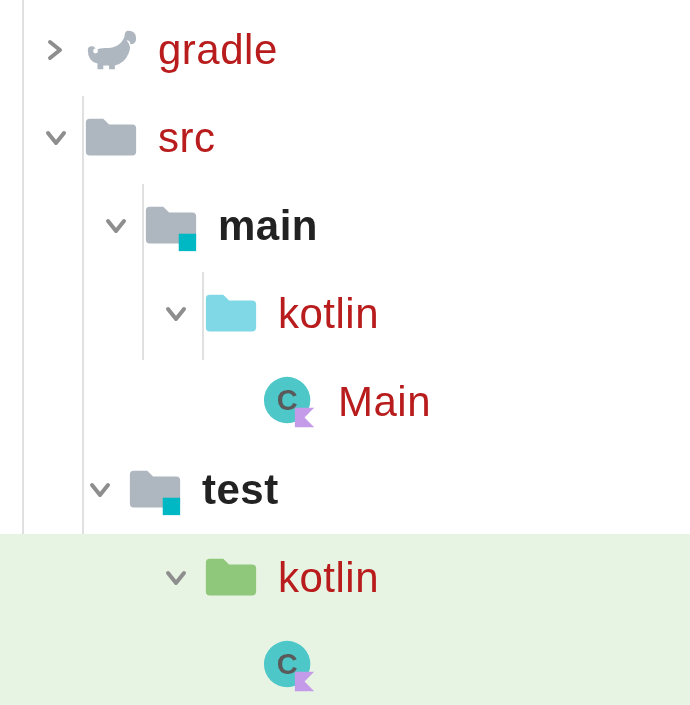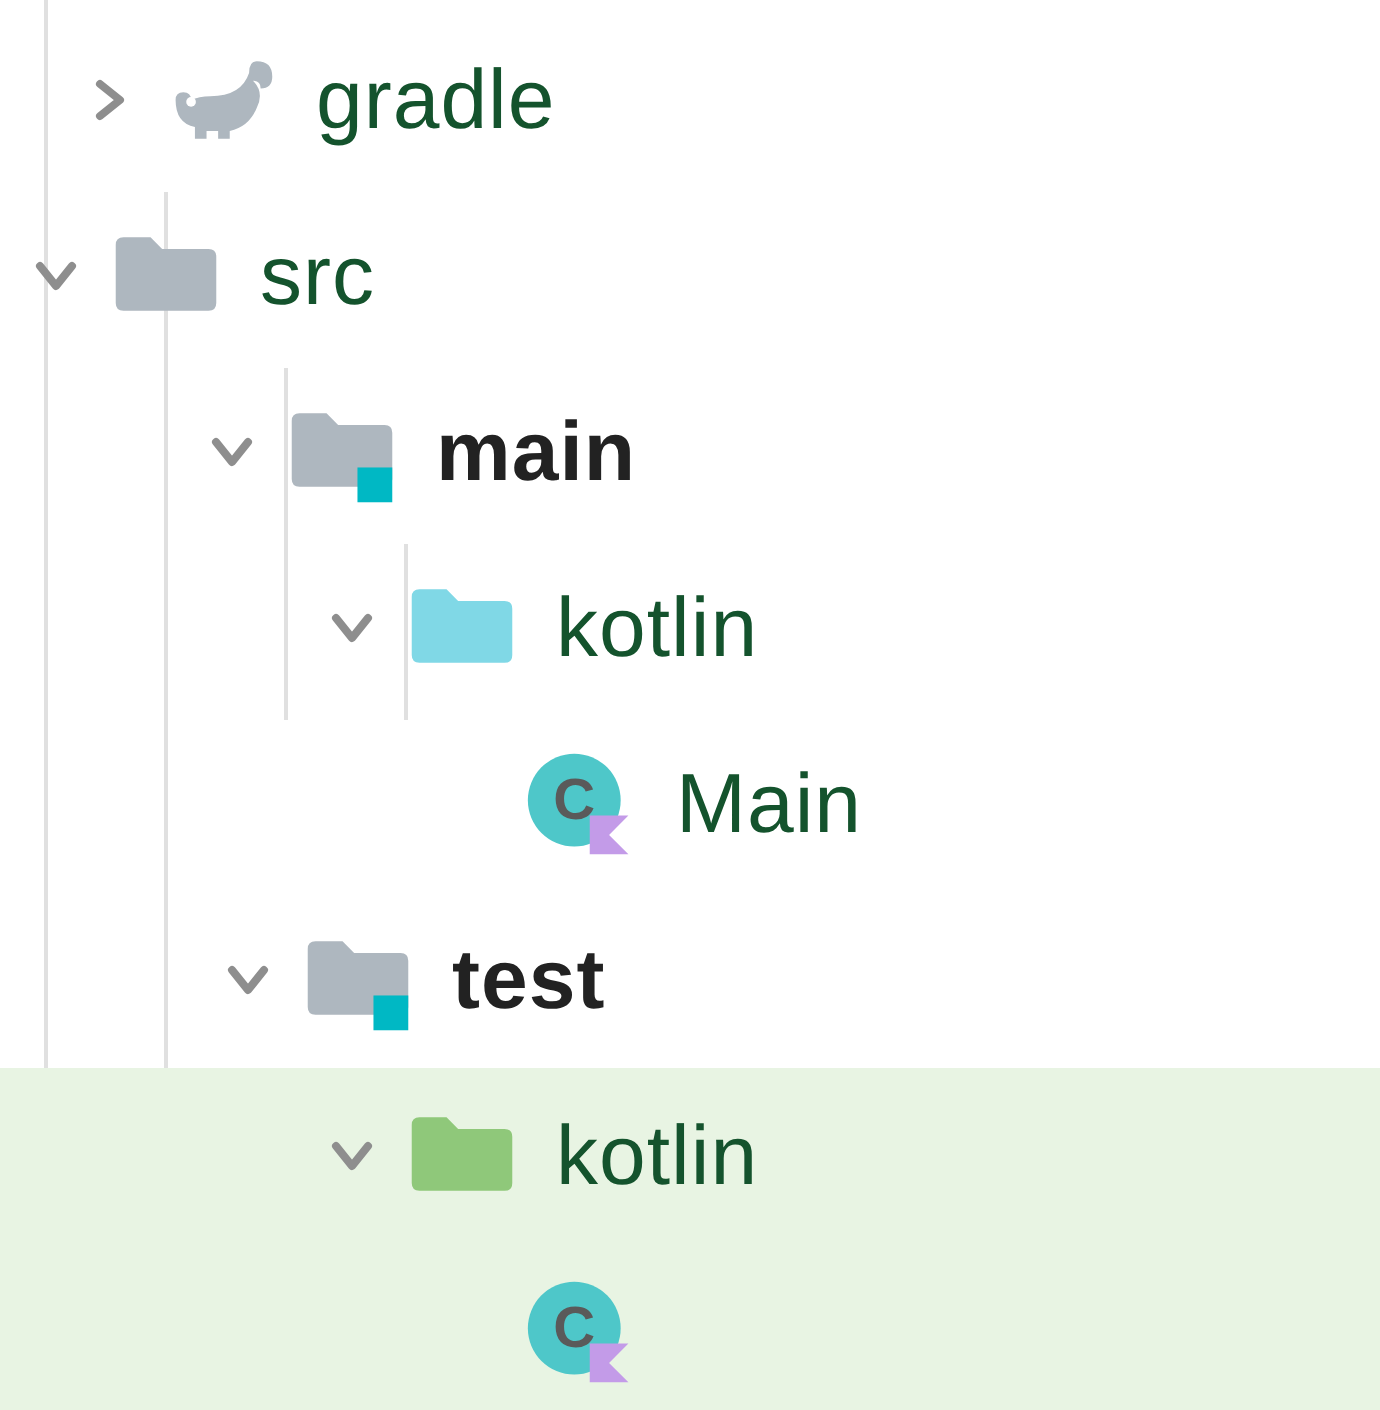--- a/index.html
+++ b/index.html
@@ -44,21 +44,21 @@
     margin-right: 4px;
     display: flex;
     align-items: center;
     justify-content: center;
     flex-shrink: 0;
   }
   .icon svg { display: block; }
   .label {
     margin-left: 14px;
     font-weight: 400;
-    color: #14532d;
+    color: #b91c1c;
     letter-spacing: 0.5px;
   }
   .label.bold { font-weight: 700; color: #222; }
 </style>
 </head>
 <body>
 
 <svg width="0" height="0" style="position:absolute">
   <defs>
 
@@ -105,21 +105,21 @@
     <span class="icon">
       <svg width="58" height="58" viewBox="0 0 60 60">
           <g fill="#aeb7bf">
             <use href="#gradle-el"></use>
           </g>
         </svg>
     </span>
     <span class="label">gradle</span>
   </div>
 
-  <div class="row" style="margin-left:16px;">
+  <div class="row" style="padding-left:44px;">
     <span class="chevron">
       <svg width="24" height="24" viewBox="0 0 24 24">
           <use href="#chev-down"></use>
         </svg>
     </span>
     <span class="icon">
       <svg width="58" height="58" viewBox="0 0 60 60">
           <g fill="#aeb7bf">
             <use href="#folder"></use>
           </g>
@@ -164,21 +164,21 @@
   <div class="row" style="padding-left:224px;">
     <span class="chevron"></span>
     <span class="icon">
       <svg width="58" height="58" viewBox="0 0 60 60">
           <use href="#kt-class"></use>
         </svg>
     </span>
     <span class="label">Main</span>
   </div>
 
-  <div class="row" style="padding-left:112px;align-items:center;">
+  <div class="row" style="padding-left:88px;align-items:center;">
     <span class="chevron">
       <svg width="24" height="24" viewBox="0 0 24 24">
           <use href="#chev-down"></use>
         </svg>
     </span>
     <span class="icon">
       <svg width="58" height="58" viewBox="0 0 60 60">
         <g fill="#aeb7bf">
             <use href="#folder"></use>
           </g>

